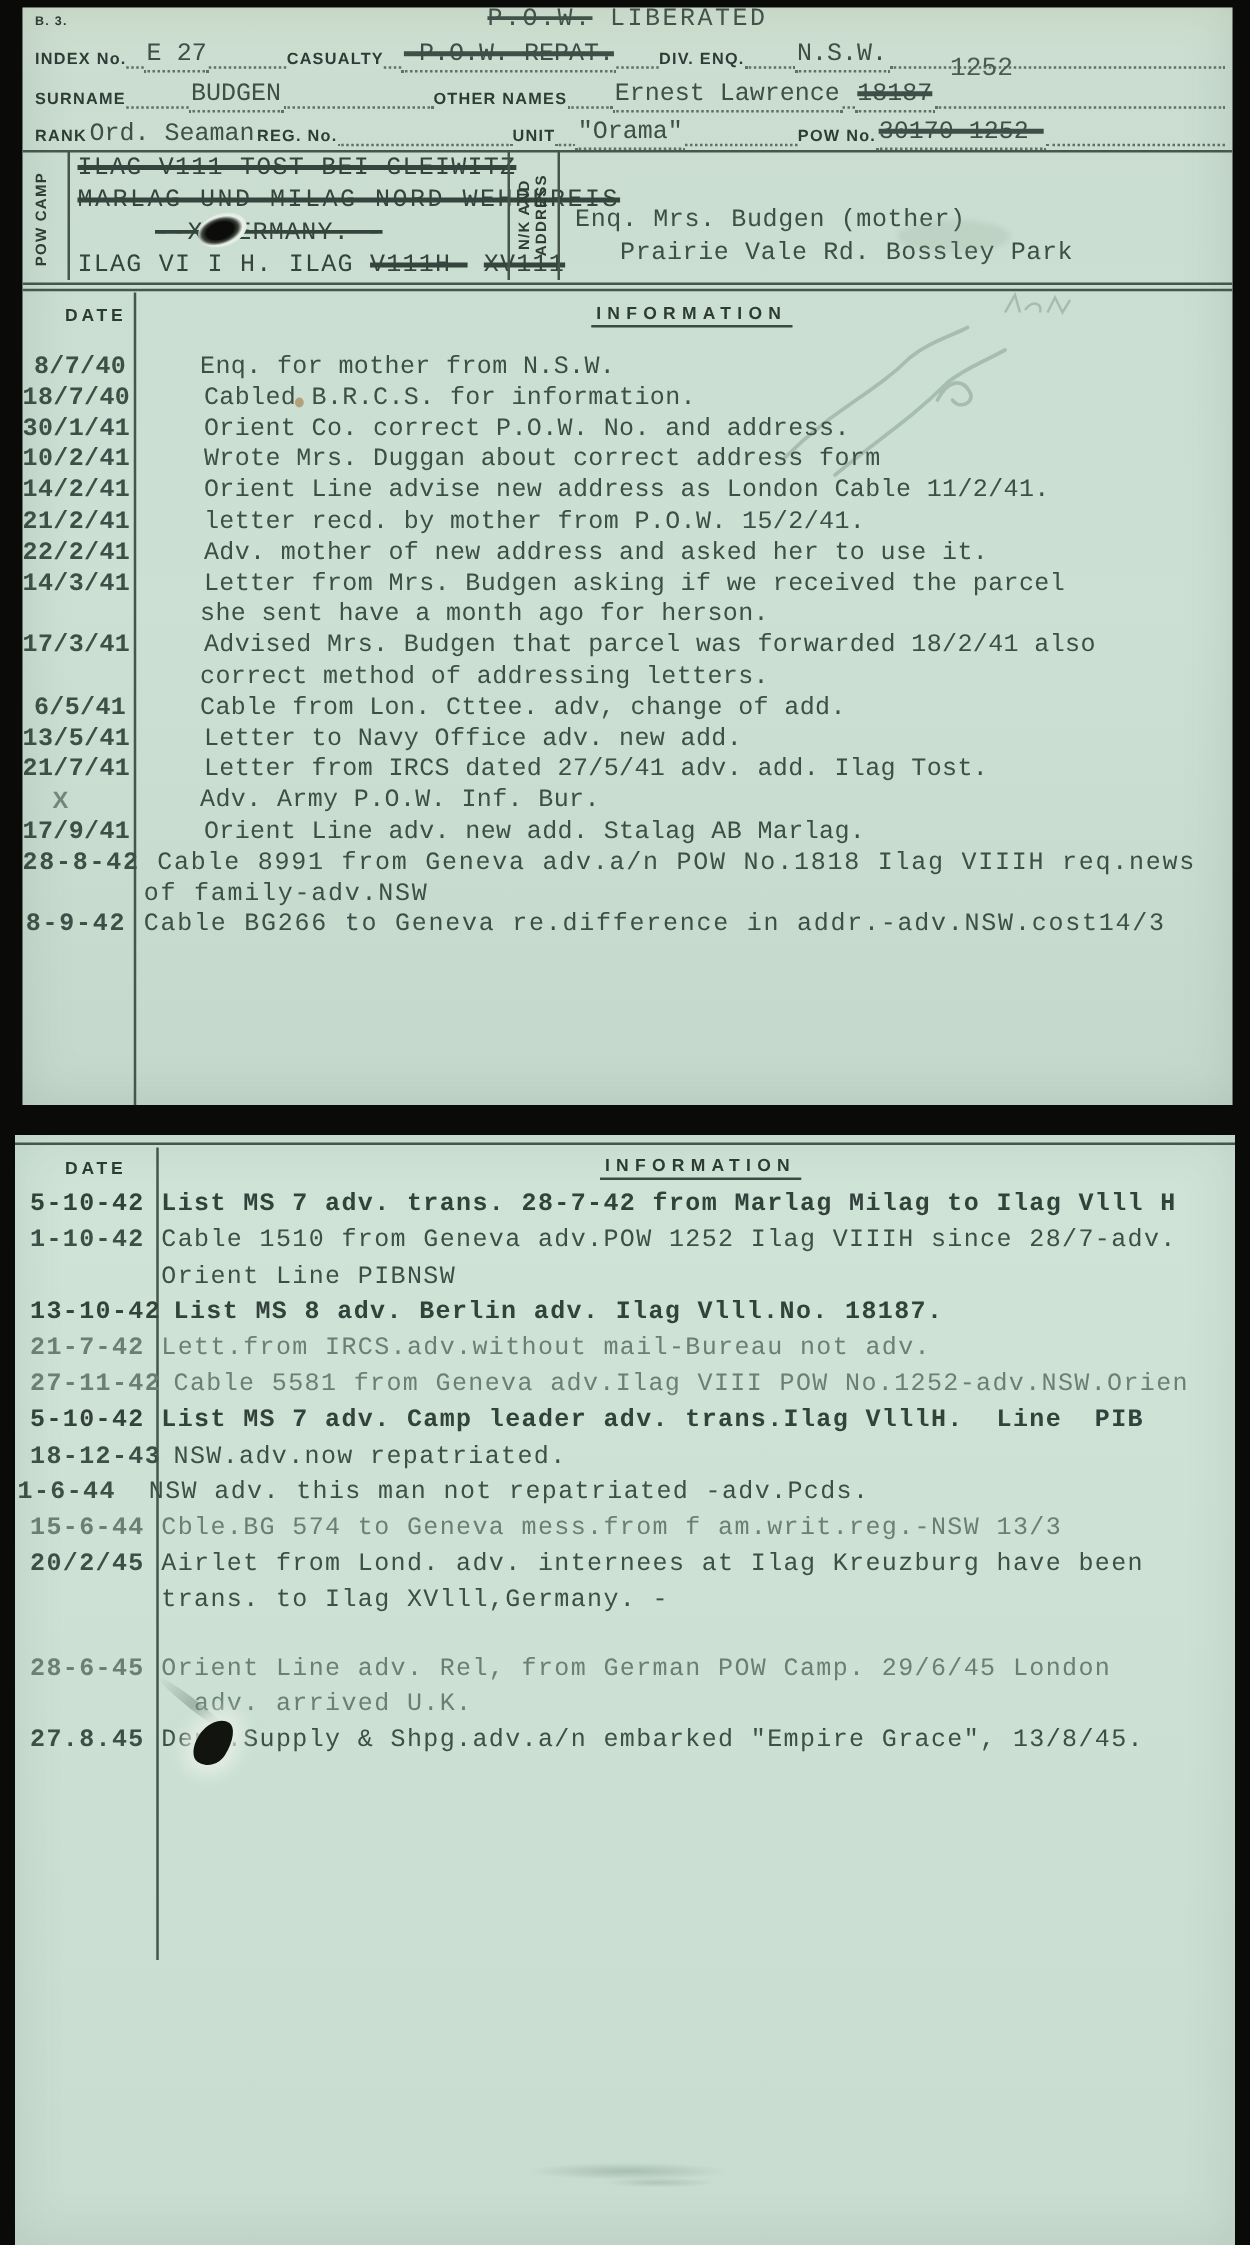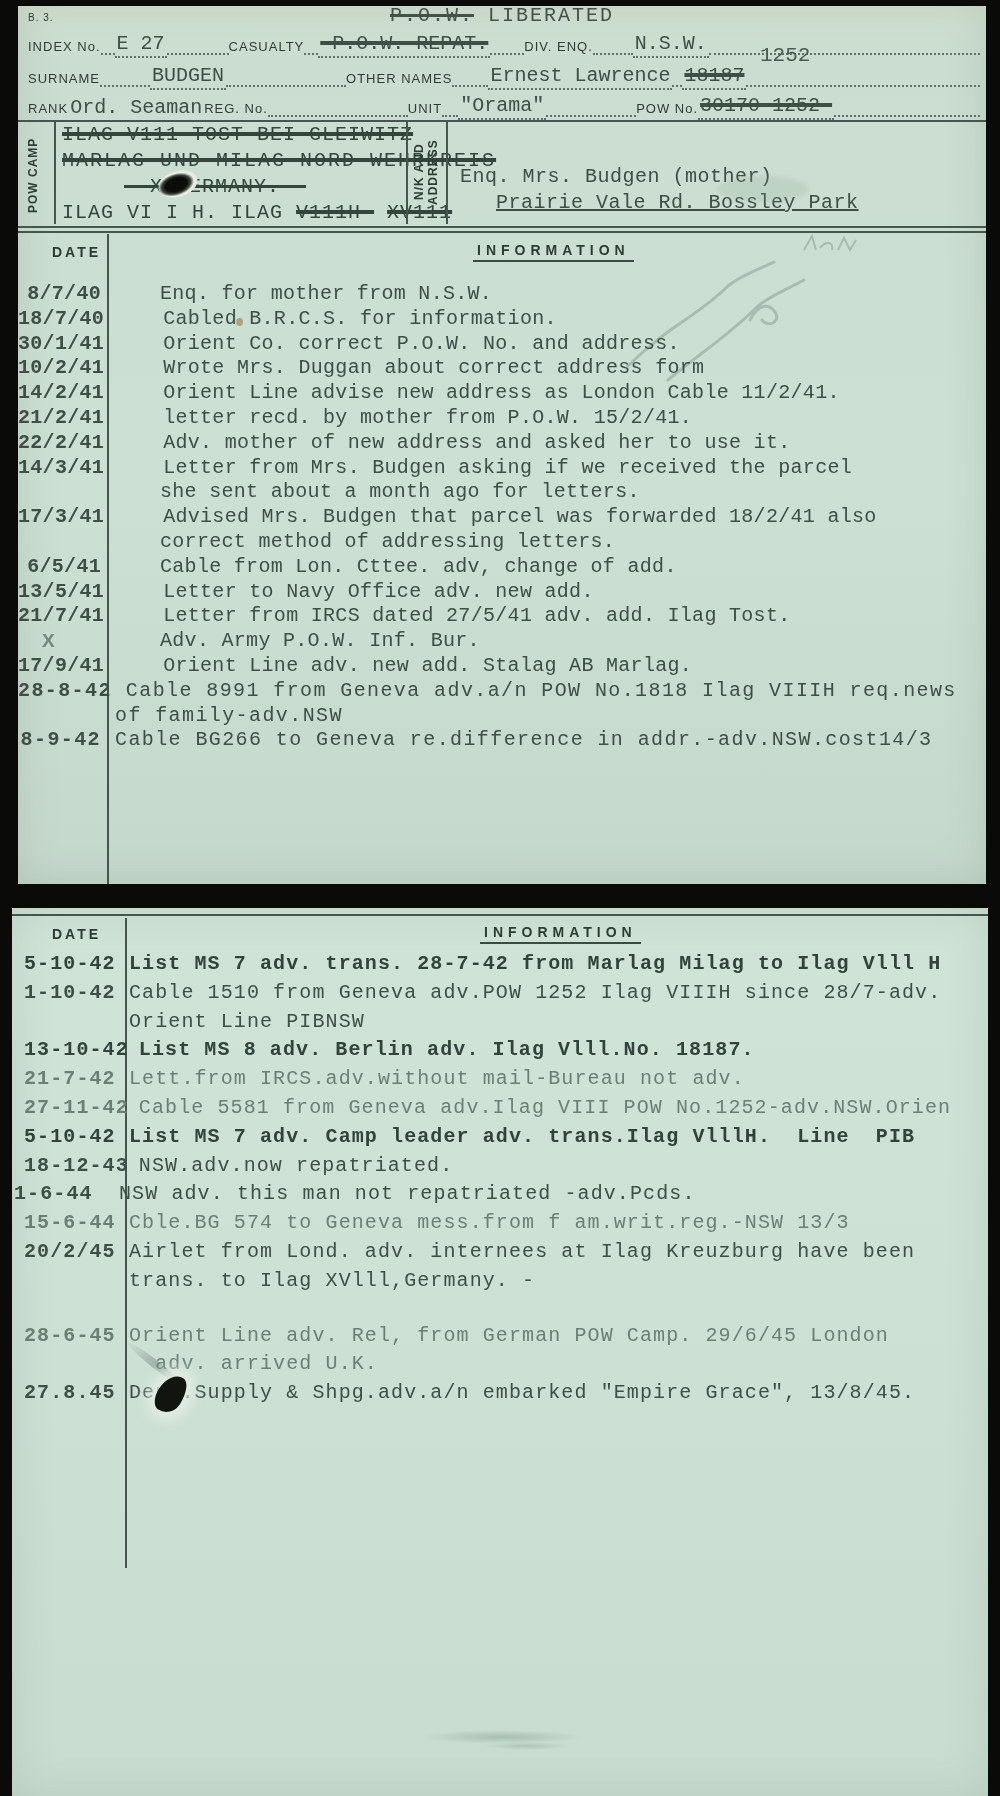--- a/index.html
+++ b/index.html
@@ -6,21 +6,21 @@
   #page{position:relative;width:1000px;height:1796px;background:#0a0b09;overflow:hidden;
         font-family:"Liberation Mono",monospace;color:#3d4f47;}
   .card{position:absolute;overflow:hidden;}
   #card1{left:18px;top:6px;width:968px;height:878px;
          background:linear-gradient(180deg,#d2e2d2 0%,#caddd0 6%,#cce0d4 55%,#c5d8cc 100%);
          box-shadow:inset 0 0 40px rgba(90,110,95,.18);}
   #card2{left:12px;top:908px;width:976px;height:888px;
          background:linear-gradient(180deg,#cfe3d7 0%,#cde1d5 40%,#c8dccf 100%);
          box-shadow:inset 0 0 40px rgba(90,110,95,.15);}
   .print{font-family:"Liberation Sans",sans-serif;font-size:13px;letter-spacing:1px;
-         color:#2f3c36;font-weight:normal;}
+         color:#2f3c36;font-weight:bold;}
   .typed{font-family:"Liberation Mono",monospace;font-size:20px;color:#3d4f47;}
   .struck{text-decoration:line-through;text-decoration-thickness:2.5px;}
   .struckheavy{text-decoration:line-through;text-decoration-thickness:3.5px;text-align:right;}
   .hrow{position:absolute;left:10px;right:6px;height:30px;display:flex;align-items:flex-end;}
   .hrow .print{margin-bottom:4px;white-space:nowrap;}
   .dt{border-bottom:2px dotted #5f7168;height:4px;margin-bottom:3px;}
   .grow{flex:1;}
   .val{white-space:nowrap;border-bottom:2px dotted #5f7168;padding:0 2px;line-height:24px;}
   .vlabel{writing-mode:vertical-rl;transform:rotate(180deg);font-family:"Liberation Sans",sans-serif;
           font-size:12px;font-weight:bold;letter-spacing:1px;color:#2f3c36;text-align:center;}
@@ -129,21 +129,21 @@
 
     <div class="line" style="left:388px;top:114px;width:2px;height:104px;"></div>
     <div class="vlabel" style="position:absolute;left:394px;top:118px;height:96px;line-height:14px;">
       <span>N/K AND</span><br>
       <span>ADDRESS</span>
     </div>
     <div class="line" style="left:428px;top:114px;width:2px;height:104px;"></div>
 
     <div class="typed" style="position:absolute;left:442px;top:158px;font-size:20px;letter-spacing:.5px;line-height:26px;white-space:nowrap;">
       <div>Enq. Mrs. Budgen (mother)</div>
-      <div style="padding-left:36px;text-decoration:underline;">Prairie Vale Rd. Bossley Park</div>
+      <div style="padding-left:36px;">Prairie Vale Rd. Bossley Park</div>
     </div>
 
     <div class="line" style="left:0;right:0;top:220px;height:2px;"></div>
     <div class="line" style="left:0;right:0;top:225px;height:2px;"></div>
 
     <svg width="64" height="26" style="position:absolute;left:782px;top:226px;opacity:.55;">
       <path d="M4 18 L12 4 L16 18 M20 16 C26 8 34 10 32 18 M38 18 L44 6 L50 18 L56 8" stroke="#8aa095" stroke-width="2" fill="none"></path>
     </svg>
 
     <div class="tblhead" style="position:absolute;left:34px;top:238px;font-size:14px;letter-spacing:3px;">DATE</div>
@@ -156,21 +156,21 @@
 
     <div id="t1" style="position:absolute;left:0;top:276px;right:0;">
       <div class="trow ind"><span class="dcell">8/7/40</span><span class="icell">Enq. for mother from N.S.W.</span></div>
       <div class="trow ind"><span class="dcell">18/7/40</span><span class="icell">Cabled B.R.C.S. for information.</span></div>
       <div class="trow ind"><span class="dcell">30/1/41</span><span class="icell">Orient Co. correct P.O.W. No. and address.</span></div>
       <div class="trow ind"><span class="dcell">10/2/41</span><span class="icell">Wrote Mrs. Duggan about correct address form</span></div>
       <div class="trow ind"><span class="dcell">14/2/41</span><span class="icell">Orient Line advise new address as London Cable 11/2/41.</span></div>
       <div class="trow ind"><span class="dcell">21/2/41</span><span class="icell">letter recd. by mother from P.O.W. 15/2/41.</span></div>
       <div class="trow ind"><span class="dcell">22/2/41</span><span class="icell">Adv. mother of new address and asked her to use it.</span></div>
       <div class="trow ind"><span class="dcell">14/3/41</span><span class="icell">Letter from Mrs. Budgen asking if we received the parcel</span></div>
-      <div class="trow ind"><span class="dcell"></span><span class="icell">she sent about a month ago for letters.</span></div>
+      <div class="trow ind"><span class="dcell"></span><span class="icell">she sent have a month ago for herson.</span></div>
       <div class="trow ind"><span class="dcell">17/3/41</span><span class="icell">Advised Mrs. Budgen that parcel was forwarded 18/2/41 also</span></div>
       <div class="trow ind"><span class="dcell"></span><span class="icell">correct method of addressing letters.</span></div>
       <div class="trow ind"><span class="dcell">6/5/41</span><span class="icell">Cable from Lon. Cttee. adv, change of add.</span></div>
       <div class="trow ind"><span class="dcell">13/5/41</span><span class="icell">Letter to Navy Office adv. new add.</span></div>
       <div class="trow ind"><span class="dcell">21/7/41</span><span class="icell">Letter from IRCS dated 27/5/41 adv. add. Ilag Tost.</span></div>
       <div class="trow ind"><span class="dcell xmark">X</span><span class="icell">Adv. Army P.O.W. Inf. Bur.</span></div>
       <div class="trow ind"><span class="dcell">17/9/41</span><span class="icell">Orient Line adv. new add. Stalag AB Marlag.</span></div>
       <div class="trow flush wide"><span class="dcell">28-8-42</span><span class="icell">Cable 8991 from Geneva adv.a/n POW No.1818 Ilag VIIIH req.news</span></div>
       <div class="trow flush wide"><span class="dcell"></span><span class="icell">of family-adv.NSW</span></div>
       <div class="trow flush wide"><span class="dcell">8-9-42</span><span class="icell">Cable BG266 to Geneva re.difference in addr.-adv.NSW.cost14/3</span></div>

